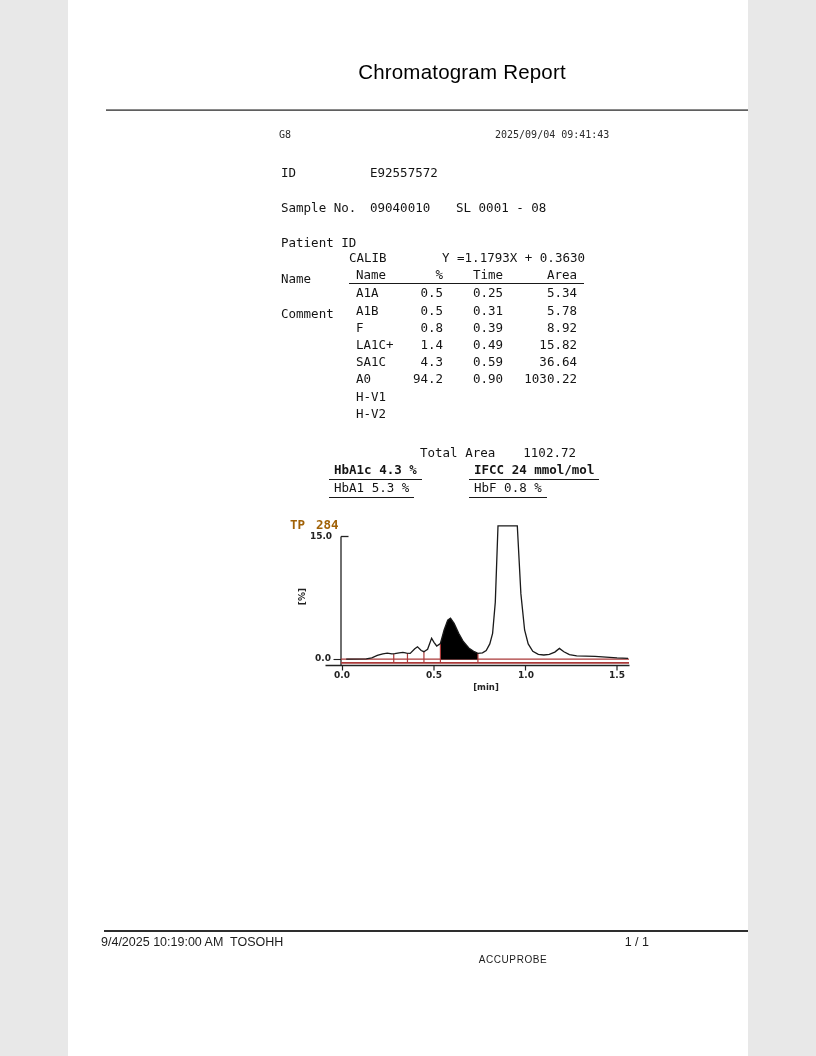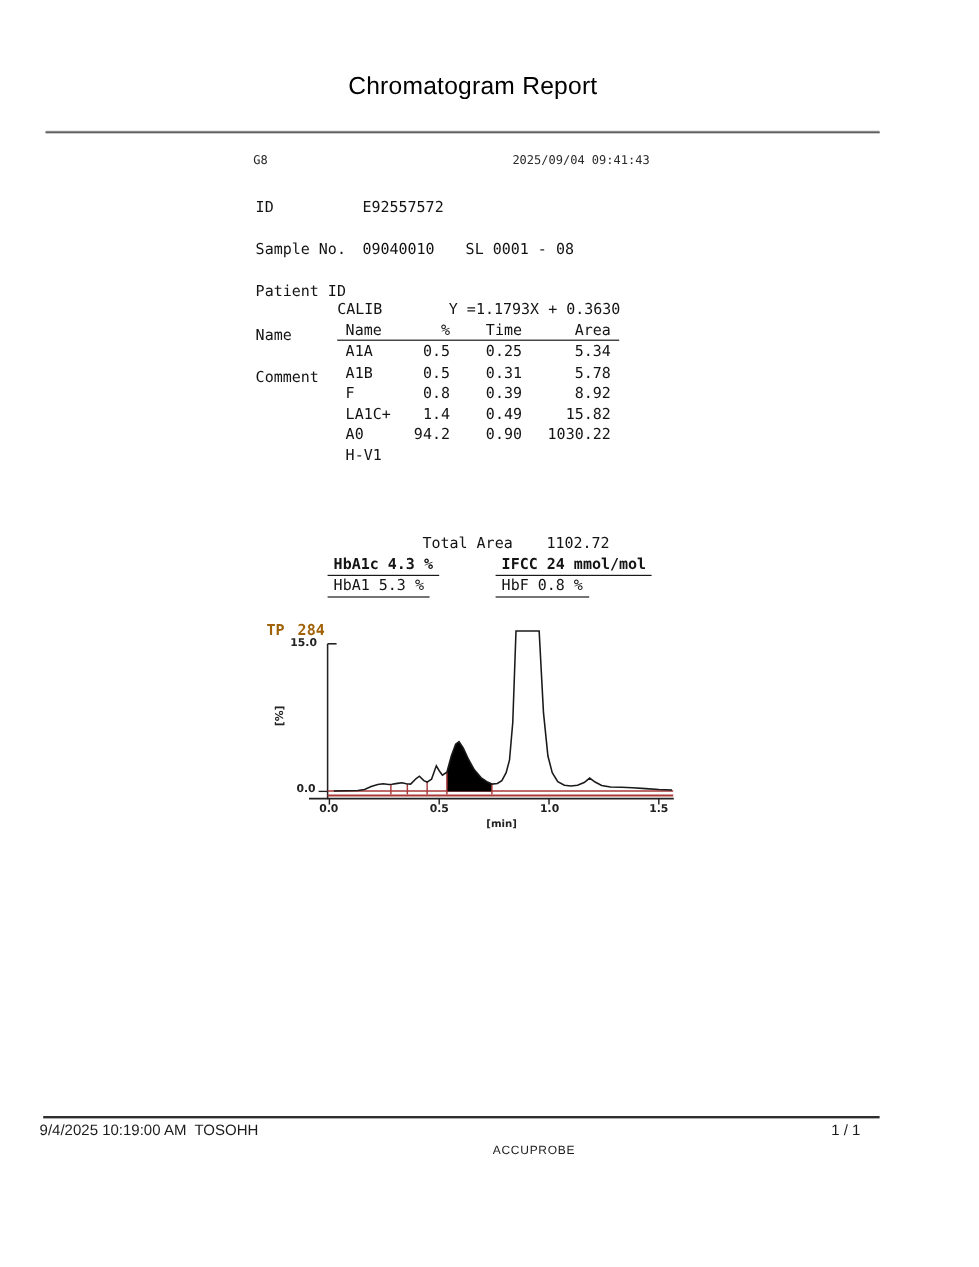--- a/index.html
+++ b/index.html
@@ -1,16 +1,16 @@
 <!DOCTYPE html>
 <html><head>
 <meta charset="utf-8">
 <style>
   html,body{margin:0;padding:0;background:#e8e8e8;}
-  .page{position:relative;width:816px;height:1056px;background:#ffffff;margin:0 auto;
+  .page{position:relative;width:680px;height:1056px;background:#ffffff;margin:0 auto;
         font-family:"Liberation Sans",sans-serif;overflow:hidden;}
   .abs{position:absolute;}
   .title{left:394px;top:60px;transform:translateX(-50%);font-size:20.5px;font-weight:400;
          color:#000;letter-spacing:0.2px;white-space:pre;margin:0;}
   .top-rule{left:38px;top:109px;width:695px;height:2px;background:#8a8a8a;border-bottom:1px solid #5f5f5f;box-sizing:border-box;}
   .mono{font-family:"DejaVu Sans Mono",monospace;font-size:12.5px;line-height:17.2px;color:#141414;}
   .mono span{white-space:pre;}
   .g8line{left:211px;top:126px;width:360px;height:14px;font-size:10px;color:#2a2a2a;}
   .g8line .dev{position:absolute;left:0;top:0;}
   .g8line .dt{position:absolute;left:216px;top:0;}
@@ -22,21 +22,21 @@
   .calib{left:281px;top:249px;width:240px;}
   .crow{position:relative;height:17.2px;}
   .ceq{position:absolute;left:93px;}
   .trow{display:flex;width:235px;height:17.2px;}
   .thead{border-bottom:1.5px solid #191919;box-sizing:content-box;}
   .c-name{width:60px;padding-left:7px;box-sizing:border-box;white-space:pre;}
   .c-pct{width:34px;text-align:right;white-space:pre;}
   .c-time{width:60px;text-align:right;white-space:pre;}
   .c-area{width:74px;text-align:right;white-space:pre;}
   .totline{left:352px;top:444px;width:156px;display:flex;justify-content:space-between;}
-  .res{position:absolute;border-bottom:1.4px solid #191919;padding:0 5px 1px 5px;white-space:pre;margin-left:12px;}
+  .res{position:absolute;border-bottom:1.4px solid #191919;padding:0 5px 1px 5px;white-space:pre;}
   .bold{font-weight:bold;}
   .axlbl{position:absolute;font-family:"DejaVu Sans",sans-serif;font-weight:bold;font-size:9px;
          color:#222;white-space:pre;line-height:9px;}
   .tplbl{position:absolute;font-family:"DejaVu Sans Mono",monospace;font-weight:bold;
          font-size:12.5px;color:#a16207;white-space:pre;line-height:13px;}
   .xc{transform:translateX(-50%);}
   .ylbl-rot{transform:rotate(-90deg);transform-origin:center;}
   .footer-rule{left:36px;top:930px;width:697px;height:1.5px;background:#2e2e2e;}
   .f-left{left:33px;top:935px;font-size:12.5px;color:#1c1c1c;white-space:pre;}
   .f-right{top:935px;right:99px;font-size:12.5px;color:#1c1c1c;white-space:pre;}
@@ -111,27 +111,39 @@
       <span class="c-time">0.39</span>
       <span class="c-area">8.92</span>
     </div>
     <div class="trow">
       <span class="c-name">LA1C+</span>
       <span class="c-pct">1.4</span>
       <span class="c-time">0.49</span>
       <span class="c-area">15.82</span>
     </div>
     <div class="trow">
+      <span class="c-name">SA1C</span>
+      <span class="c-pct">4.3</span>
+      <span class="c-time">0.59</span>
+      <span class="c-area">36.64</span>
+    </div>
+    <div class="trow">
       <span class="c-name">A0</span>
       <span class="c-pct">94.2</span>
       <span class="c-time">0.90</span>
       <span class="c-area">1030.22</span>
     </div>
     <div class="trow">
       <span class="c-name">H-V1</span>
+      <span class="c-pct"></span>
+      <span class="c-time"></span>
+      <span class="c-area"></span>
+    </div>
+    <div class="trow">
+      <span class="c-name">H-V2</span>
       <span class="c-pct"></span>
       <span class="c-time"></span>
       <span class="c-area"></span>
     </div>
   </div>
 
   <div class="abs mono totline">
     <span>Total Area</span>
     <span>1102.72</span>
   </div>

